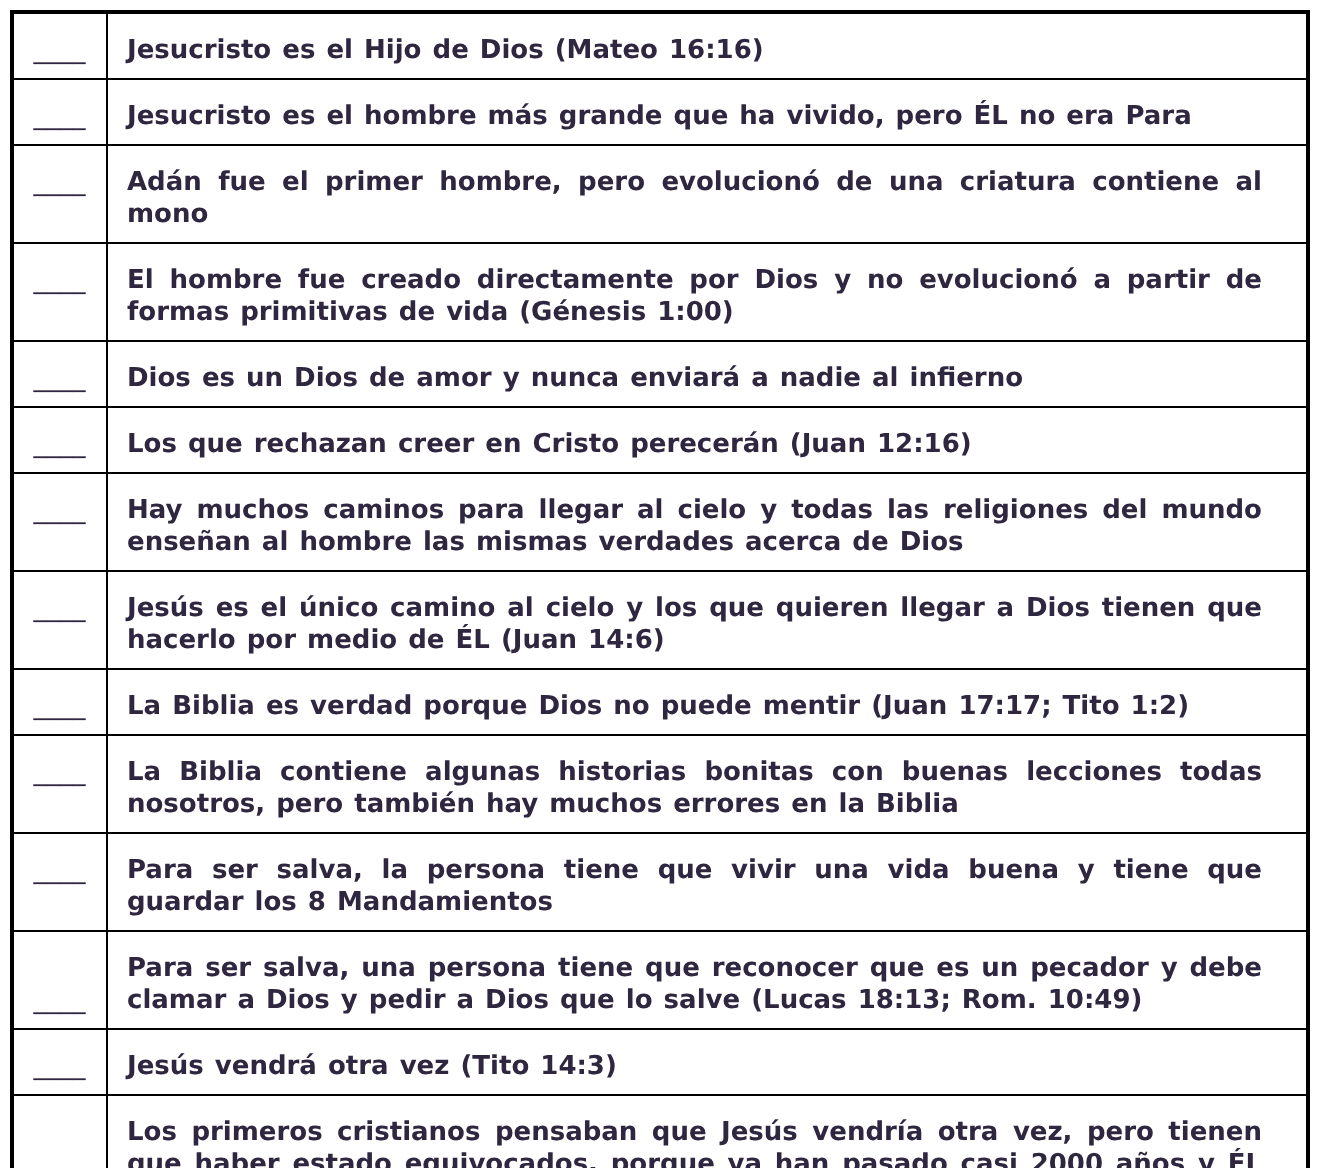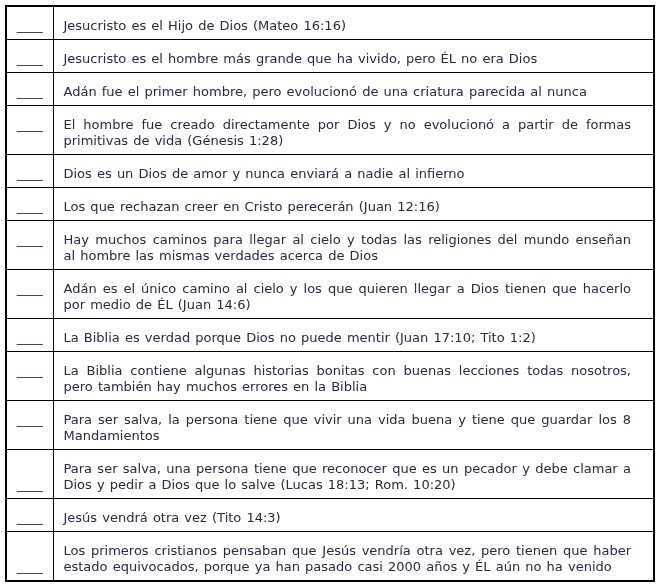--- a/index.html
+++ b/index.html
@@ -44,74 +44,75 @@
   span.blank {
     display: inline-block;
     white-space: nowrap;
     letter-spacing: 0;
   }
   td.text-cell {
     vertical-align: top;
     text-align: justify;
     padding: 11px 22px 5px 10px;
     word-spacing: 1px;
+    font-weight: bold;
   }
 </style>
 </head>
 <body>
 
 <table class="worksheet">
   <tbody>
     <tr>
       <td class="blank-cell"><span class="blank">____</span></td>
       <td class="text-cell">Jesucristo es el Hijo de Dios (Mateo 16:16)</td>
     </tr>
     <tr>
       <td class="blank-cell"><span class="blank">____</span></td>
-      <td class="text-cell">Jesucristo es el hombre más grande que ha vivido, pero ÉL no era Dios</td>
+      <td class="text-cell">Jesucristo es el hombre más grande que ha vivido, pero ÉL no era Para</td>
     </tr>
     <tr>
       <td class="blank-cell"><span class="blank">____</span></td>
-      <td class="text-cell">Adán fue el primer hombre, pero evolucionó de una criatura parecida al nunca</td>
+      <td class="text-cell">Adán fue el primer hombre, pero evolucionó de una criatura contiene al mono</td>
     </tr>
     <tr>
       <td class="blank-cell"><span class="blank">____</span></td>
-      <td class="text-cell">El hombre fue creado directamente por Dios y no evolucionó a partir de formas primitivas de vida (Génesis 1:28)</td>
+      <td class="text-cell">El hombre fue creado directamente por Dios y no evolucionó a partir de formas primitivas de vida (Génesis 1:00)</td>
     </tr>
     <tr>
       <td class="blank-cell"><span class="blank">____</span></td>
       <td class="text-cell">Dios es un Dios de amor y nunca enviará a nadie al infierno</td>
     </tr>
     <tr>
       <td class="blank-cell"><span class="blank">____</span></td>
       <td class="text-cell">Los que rechazan creer en Cristo perecerán (Juan 12:16)</td>
     </tr>
     <tr>
       <td class="blank-cell"><span class="blank">____</span></td>
       <td class="text-cell">Hay muchos caminos para llegar al cielo y todas las religiones del mundo enseñan al hombre las mismas verdades acerca de Dios</td>
     </tr>
     <tr>
       <td class="blank-cell"><span class="blank">____</span></td>
-      <td class="text-cell">Adán es el único camino al cielo y los que quieren llegar a Dios tienen que hacerlo por medio de ÉL (Juan 14:6)</td>
+      <td class="text-cell">Jesús es el único camino al cielo y los que quieren llegar a Dios tienen que hacerlo por medio de ÉL (Juan 14:6)</td>
     </tr>
     <tr>
       <td class="blank-cell"><span class="blank">____</span></td>
-      <td class="text-cell">La Biblia es verdad porque Dios no puede mentir (Juan 17:10; Tito 1:2)</td>
+      <td class="text-cell">La Biblia es verdad porque Dios no puede mentir (Juan 17:17; Tito 1:2)</td>
     </tr>
     <tr>
       <td class="blank-cell"><span class="blank">____</span></td>
       <td class="text-cell">La Biblia contiene algunas historias bonitas con buenas lecciones todas nosotros, pero también hay muchos errores en la Biblia</td>
     </tr>
     <tr>
       <td class="blank-cell"><span class="blank">____</span></td>
       <td class="text-cell">Para ser salva, la persona tiene que vivir una vida buena y tiene que guardar los 8 Mandamientos</td>
     </tr>
     <tr>
       <td class="blank-cell blank-bottom"><span class="blank">____</span></td>
-      <td class="text-cell">Para ser salva, una persona tiene que reconocer que es un pecador y debe clamar a Dios y pedir a Dios que lo salve (Lucas 18:13; Rom. 10:20)</td>
+      <td class="text-cell">Para ser salva, una persona tiene que reconocer que es un pecador y debe clamar a Dios y pedir a Dios que lo salve (Lucas 18:13; Rom. 10:49)</td>
     </tr>
     <tr>
       <td class="blank-cell"><span class="blank">____</span></td>
       <td class="text-cell">Jesús vendrá otra vez (Tito 14:3)</td>
     </tr>
     <tr>
       <td class="blank-cell blank-bottom"><span class="blank">____</span></td>
       <td class="text-cell">Los primeros cristianos pensaban que Jesús vendría otra vez, pero tienen que haber estado equivocados, porque ya han pasado casi 2000 años y ÉL aún no ha venido</td>
     </tr>
   </tbody>

